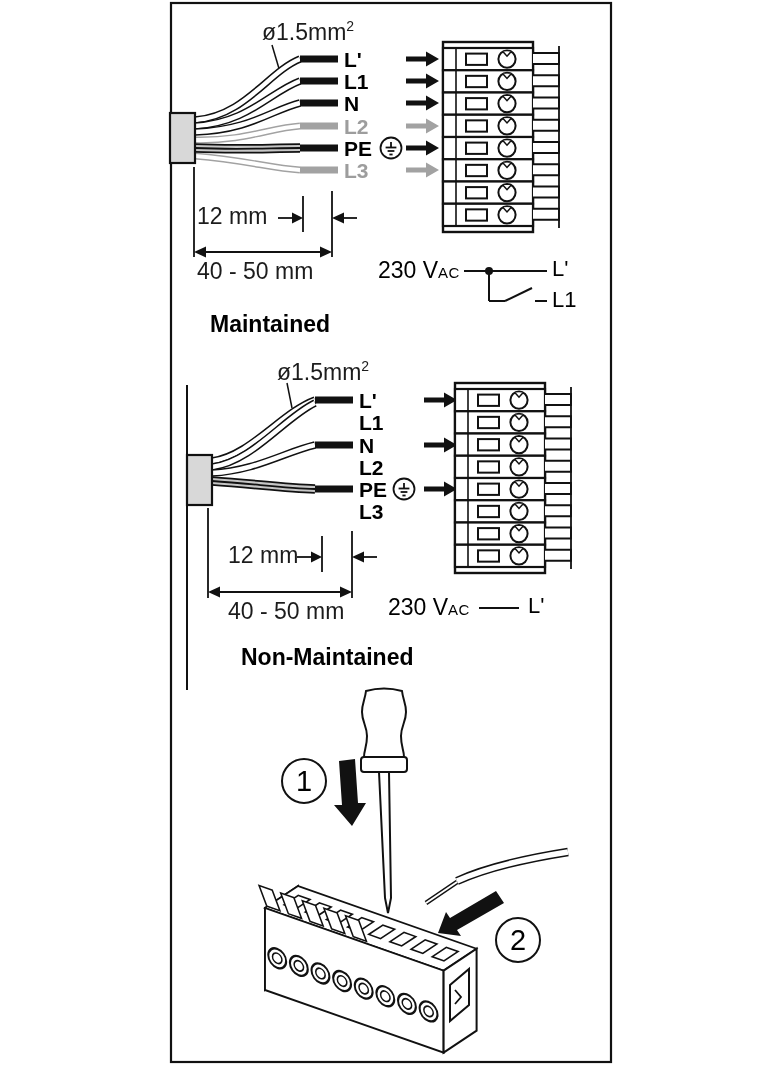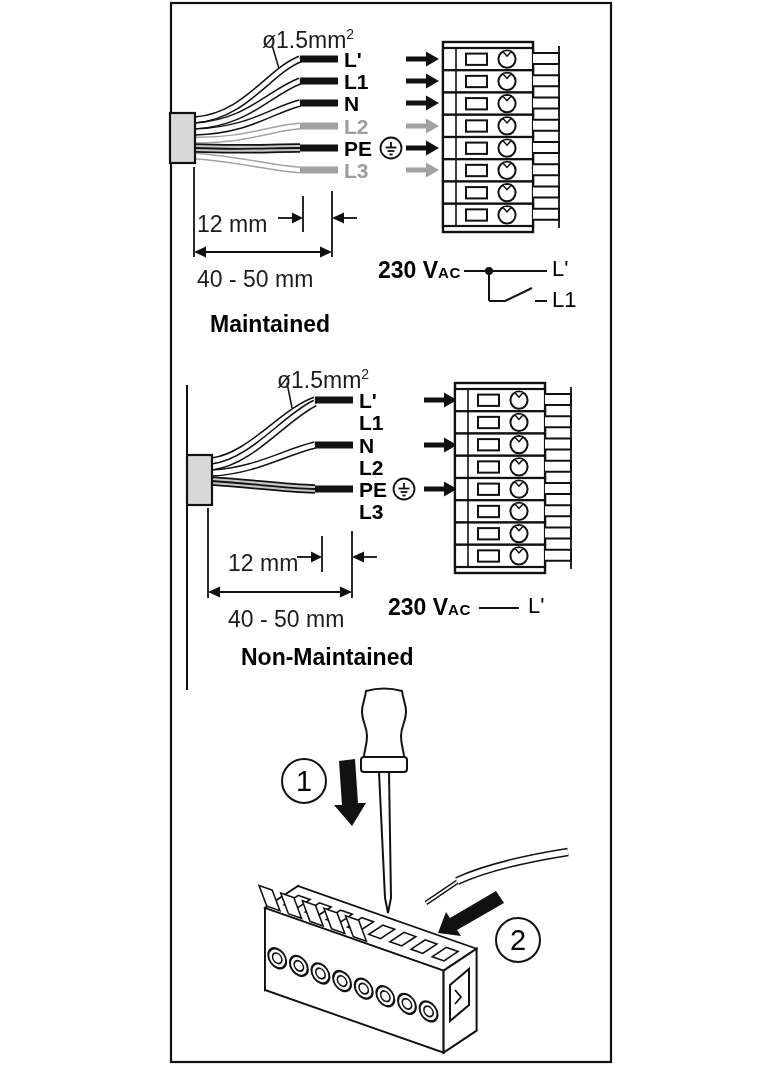--- a/index.html
+++ b/index.html
@@ -1,24 +1,24 @@
 <!DOCTYPE html>
 <html><head>
 <meta charset="utf-8">
 <style>
   html,body{margin:0;padding:0;background:#ffffff;}
   body{width:784px;height:1066px;position:relative;overflow:hidden;
        font-family:"Liberation Sans","DejaVu Sans",sans-serif;color:#000;}
   .stage{position:absolute;inset:0;}
   .txt{position:absolute;white-space:nowrap;line-height:1;}
-  .dim{font-size:23px;font-weight:400;color:#1c1c1c;margin-top:8px;}
+  .dim{font-size:23px;font-weight:400;color:#1c1c1c;}
   .title{font-size:23px;font-weight:700;color:#000;}
   .wlabel{font-size:21px;font-weight:700;height:24px;display:flex;align-items:center;}
   .grey{color:#9d9d9d;}
-  .supply{font-size:23px;font-weight:700;}
+  .supply{font-size:23px;font-weight:400;}
   .supply .sub{font-size:15px;letter-spacing:.5px;}
   .circlbl{font-size:22px;font-weight:400;}
   .dia sup{font-size:14px;}
   .step-badge{position:absolute;width:42px;height:42px;border:2.5px solid #111;
       border-radius:50%;display:flex;align-items:center;justify-content:center;
       font-size:29px;font-weight:400;background:#fff;}
   svg{position:absolute;left:0;top:0;}
 </style>
 </head>
 <body>

